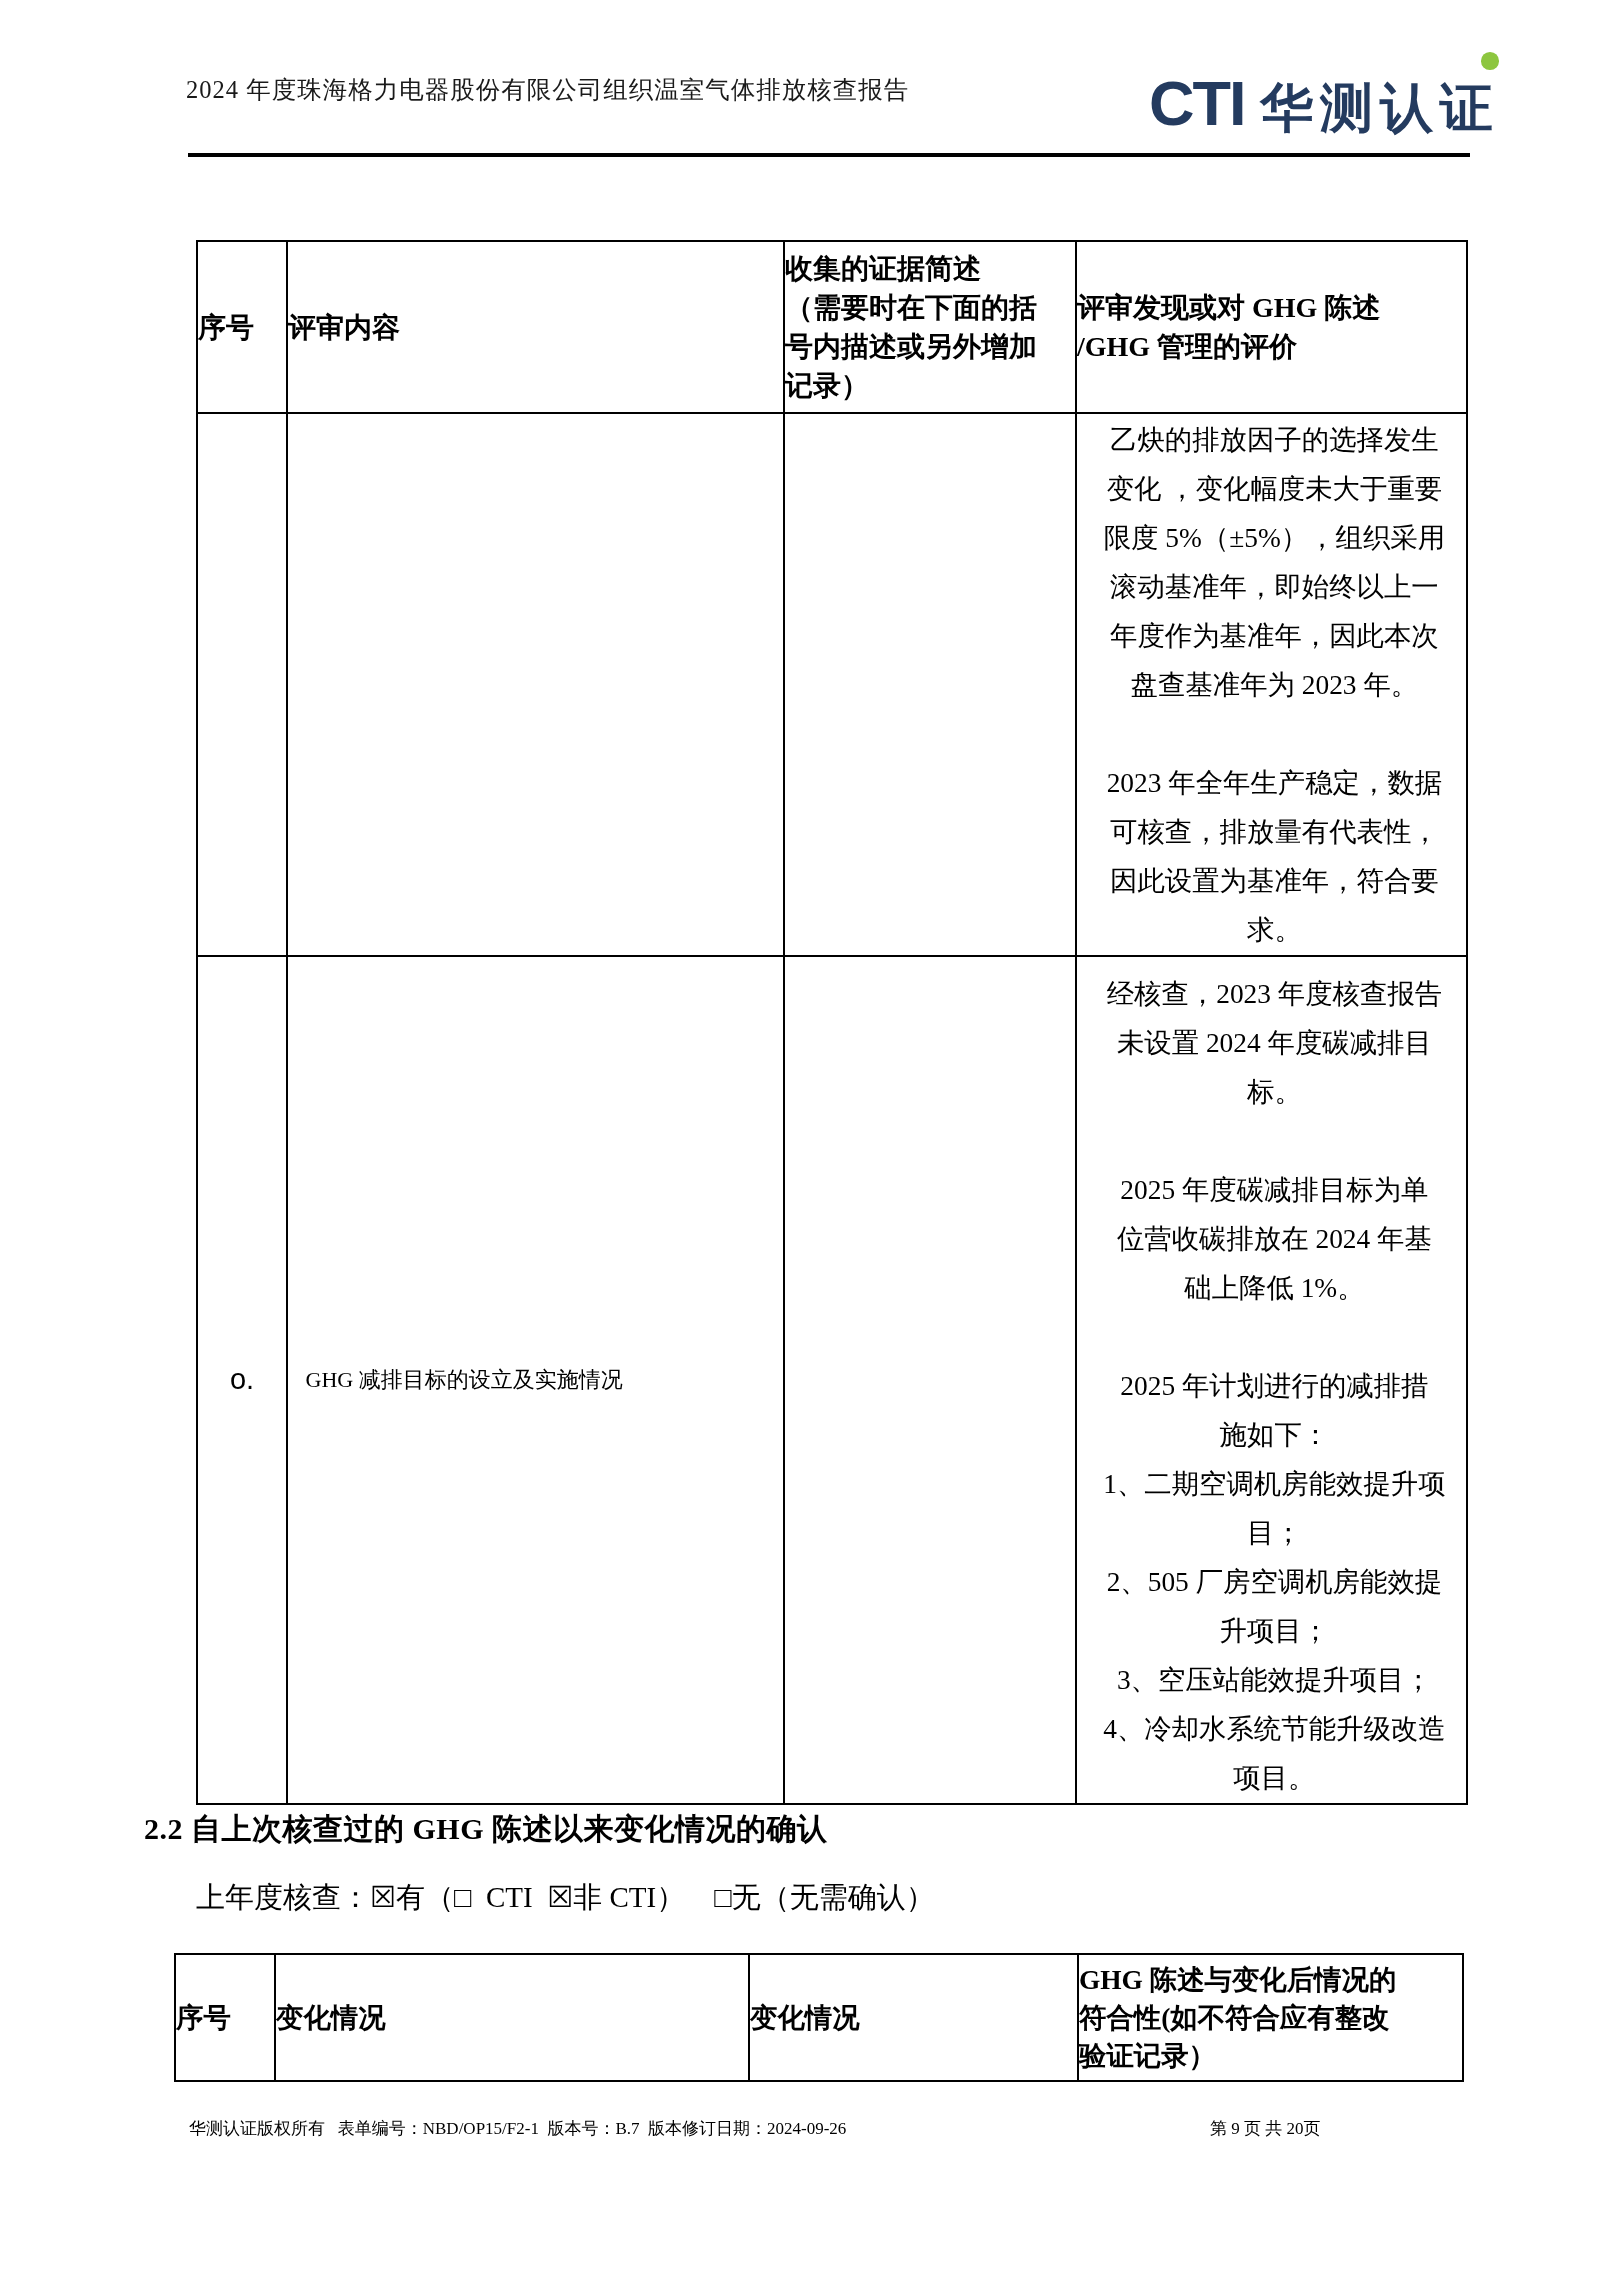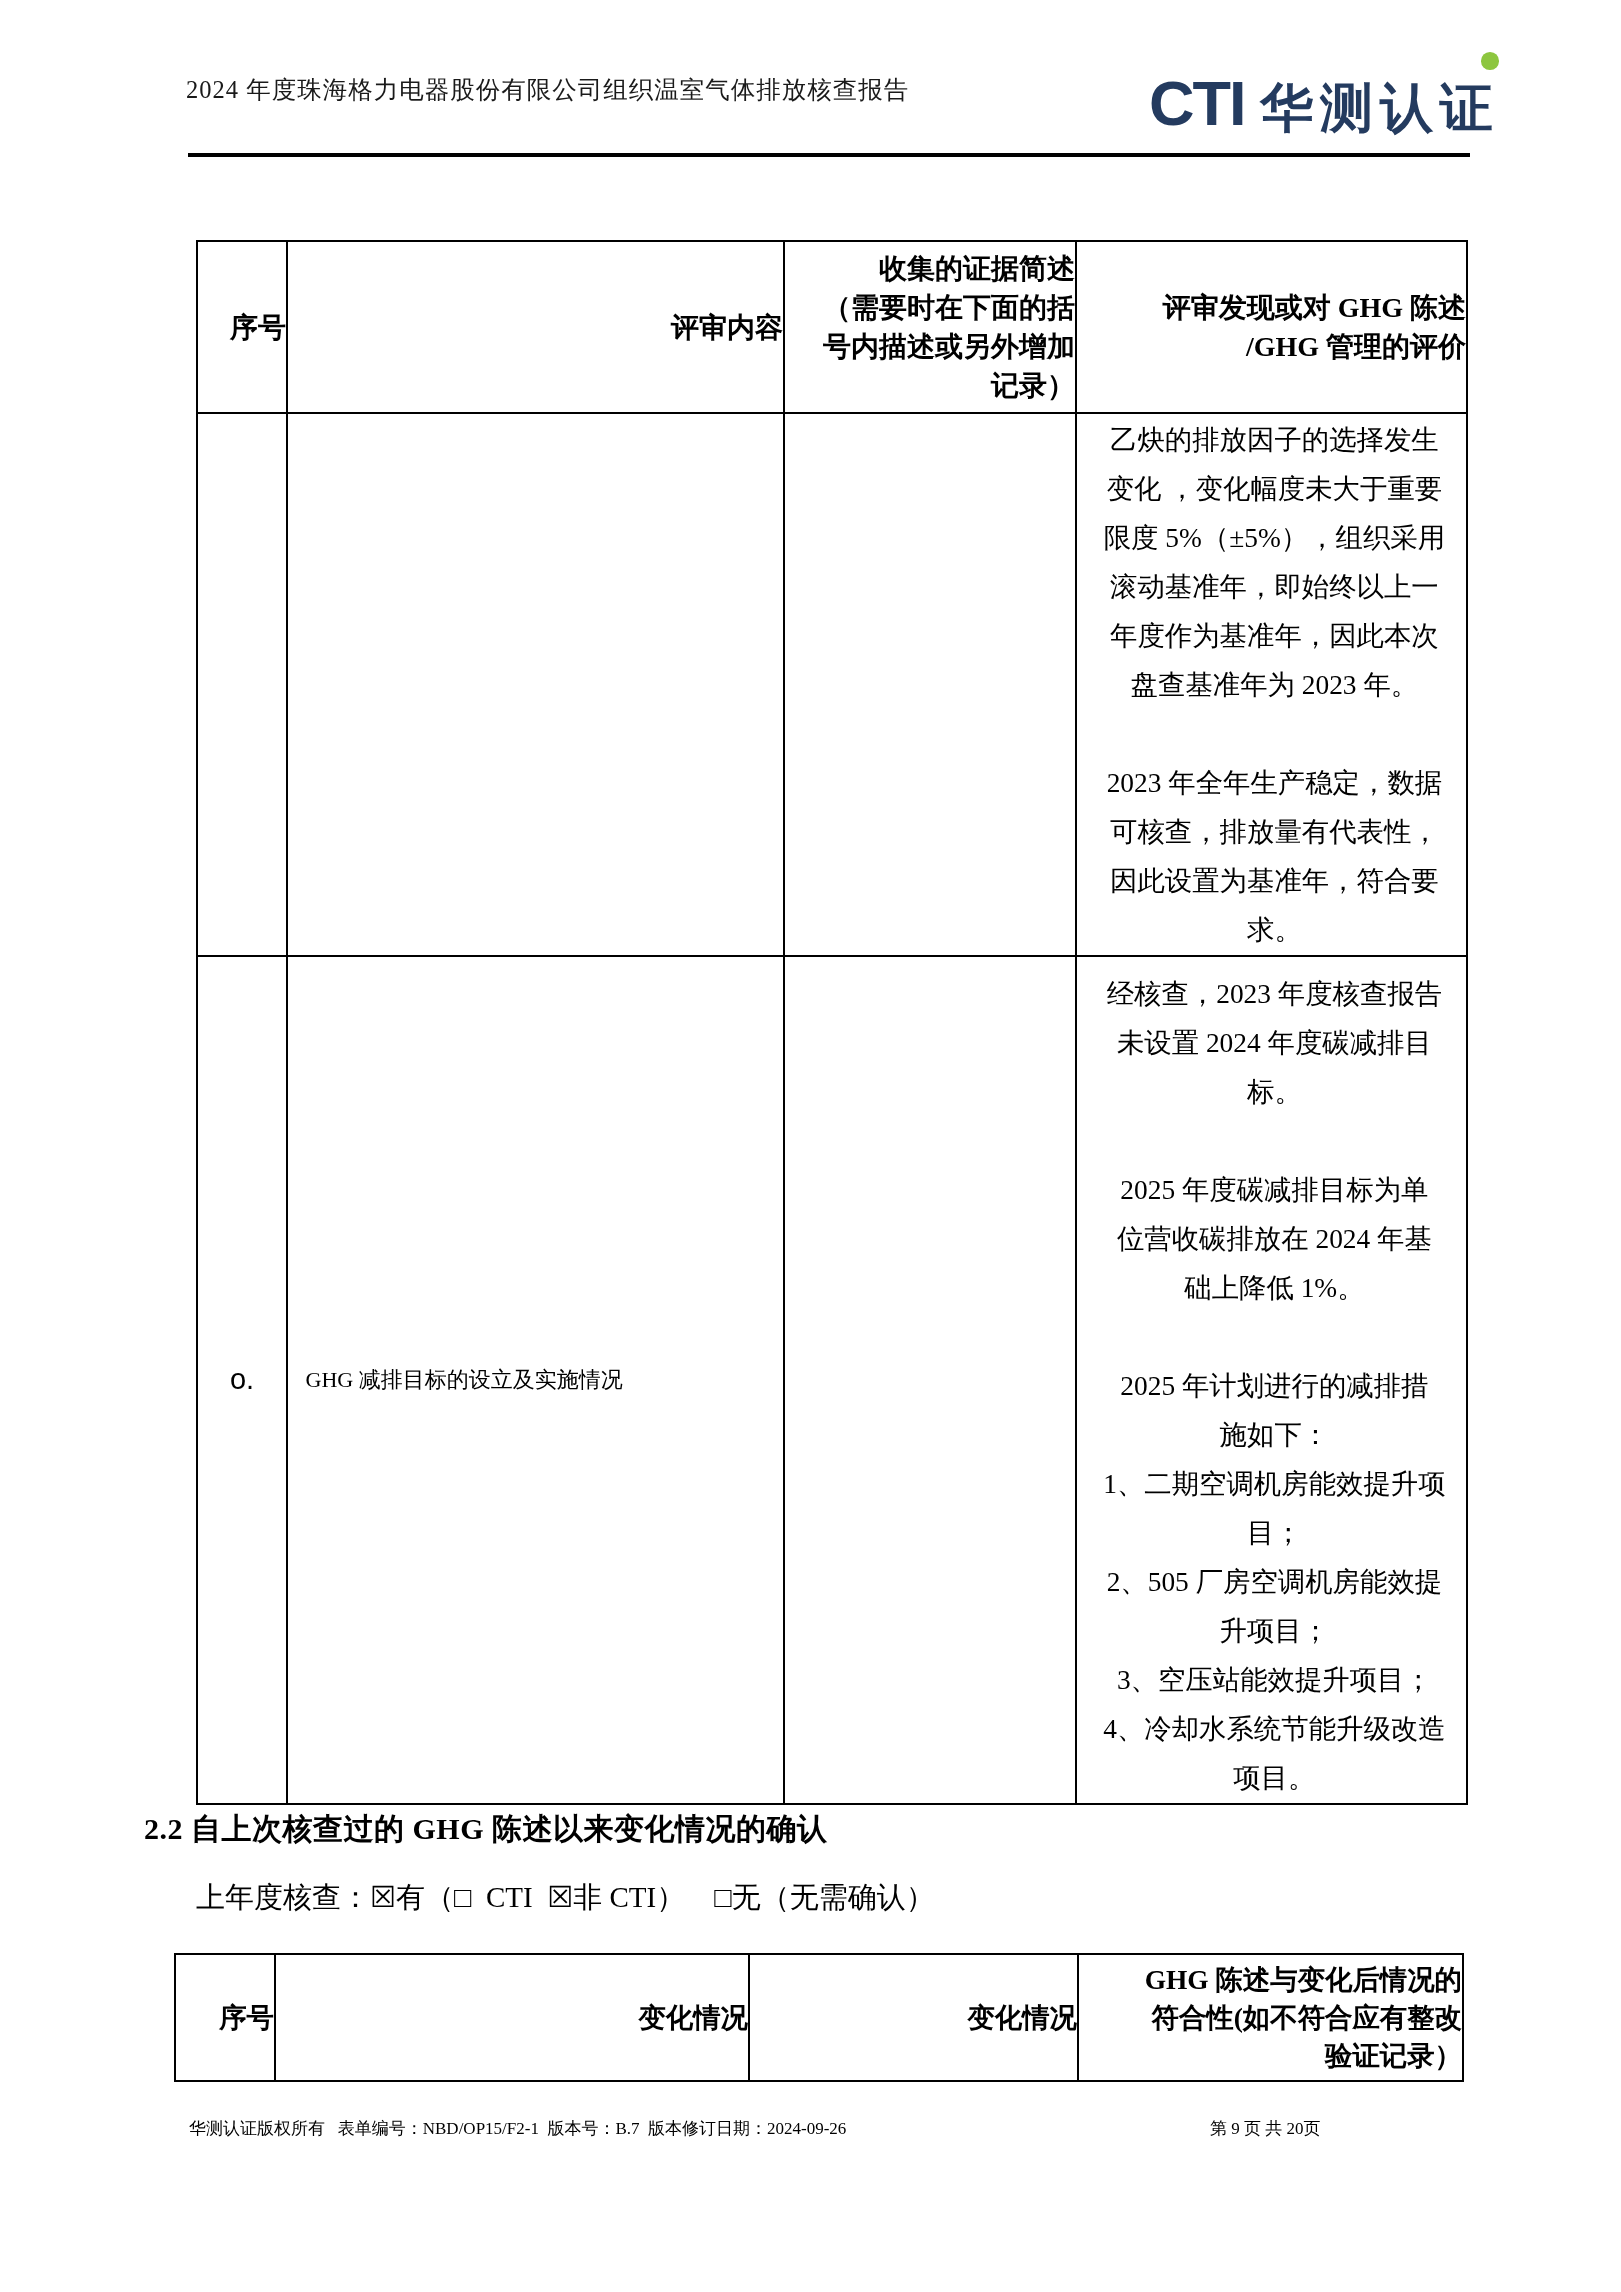--- a/index.html
+++ b/index.html
@@ -43,21 +43,21 @@
   .header-rule{
     position:absolute;left:188px;top:153px;
     width:1282px;height:3.9px;background:#000;
   }
   
   table{border-collapse:collapse;table-layout:fixed;}
   td{border:2px solid #000;padding:0;vertical-align:middle;overflow:hidden;}
   .review-table{position:absolute;left:196px;top:240px;width:1270px;}
   .change-table{position:absolute;left:174px;top:1953px;width:1289px;}
   .th{
-    font-weight:bold;text-align:right;vertical-align:middle;
+    font-weight:bold;text-align:left;vertical-align:middle;
     font-size:28px;line-height:39px;
   }
   .lines{white-space:pre-line;}
   .cell-no{text-align:center;font-size:29px;
     font-family:"Liberation Sans","DejaVu Sans",sans-serif;}
   .cell-content{
     font-size:22px;padding-left:17.6px;padding-right:9.8px;vertical-align:middle;
   }
   .cell-finding{
     vertical-align:top;text-align:center;

